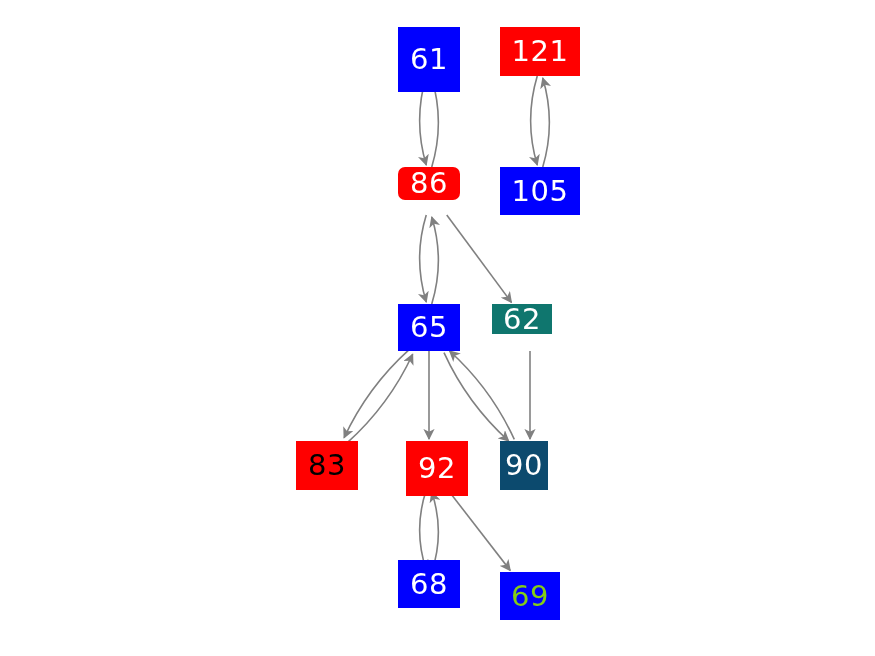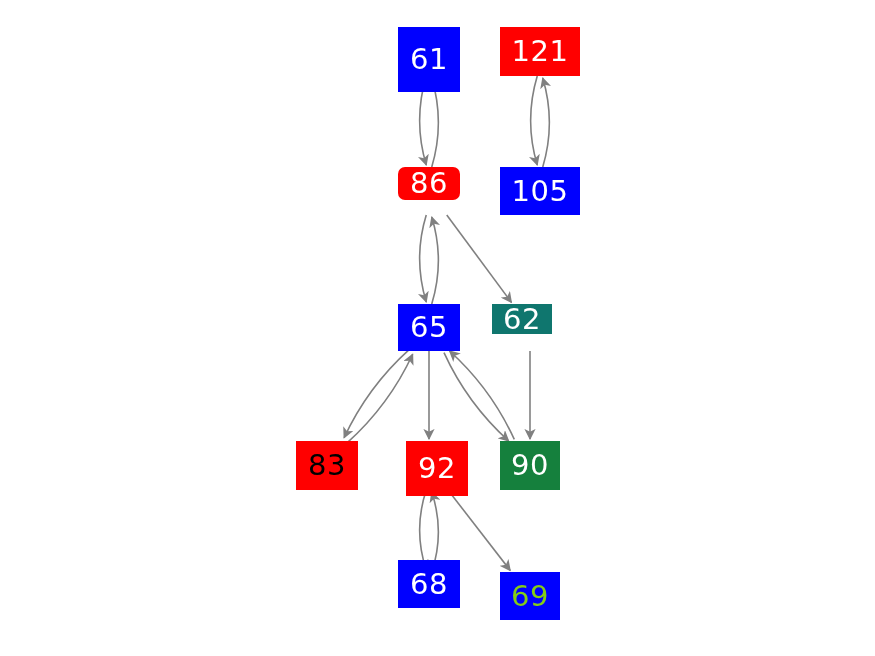--- a/index.html
+++ b/index.html
@@ -58,21 +58,21 @@
     </div>
     <div class="node" style="left: 492px; top: 304px; width: 60px; height: 30px; background: #0f766e;">
       <span class="node-label" style="color: rgb(255, 255, 255);">62</span>
     </div>
     <div class="node" style="left: 296px; top: 441px; width: 62px; height: 49px; background: rgb(255, 0, 0);">
       <span class="node-label" style="color: #000000;">83</span>
     </div>
     <div class="node" style="left: 398px; top: 441px; width: 62px; height: 55px; background: rgb(255, 0, 0); margin-left: 8px;">
       <span class="node-label" style="color: rgb(255, 255, 255);">92</span>
     </div>
-    <div class="node" style="left: 500px; top: 441px; width: 60px; height: 49px; background: #15803d;">
+    <div class="node" style="left: 500px; top: 441px; width: 48px; height: 49px; background: #0c4a6e;">
       <span class="node-label" style="color: rgb(255, 255, 255);">90</span>
     </div>
     <div class="node" style="left: 398px; top: 560px; width: 62px; height: 48px; background: rgb(0, 0, 255);">
       <span class="node-label" style="color: rgb(255, 255, 255);">68</span>
     </div>
     <div class="node" style="left: 500px; top: 572px; width: 60px; height: 48px; background: rgb(0, 0, 255);">
       <span class="node-label" style="color: #84cc16;">69</span>
     </div>
   </div>
 

